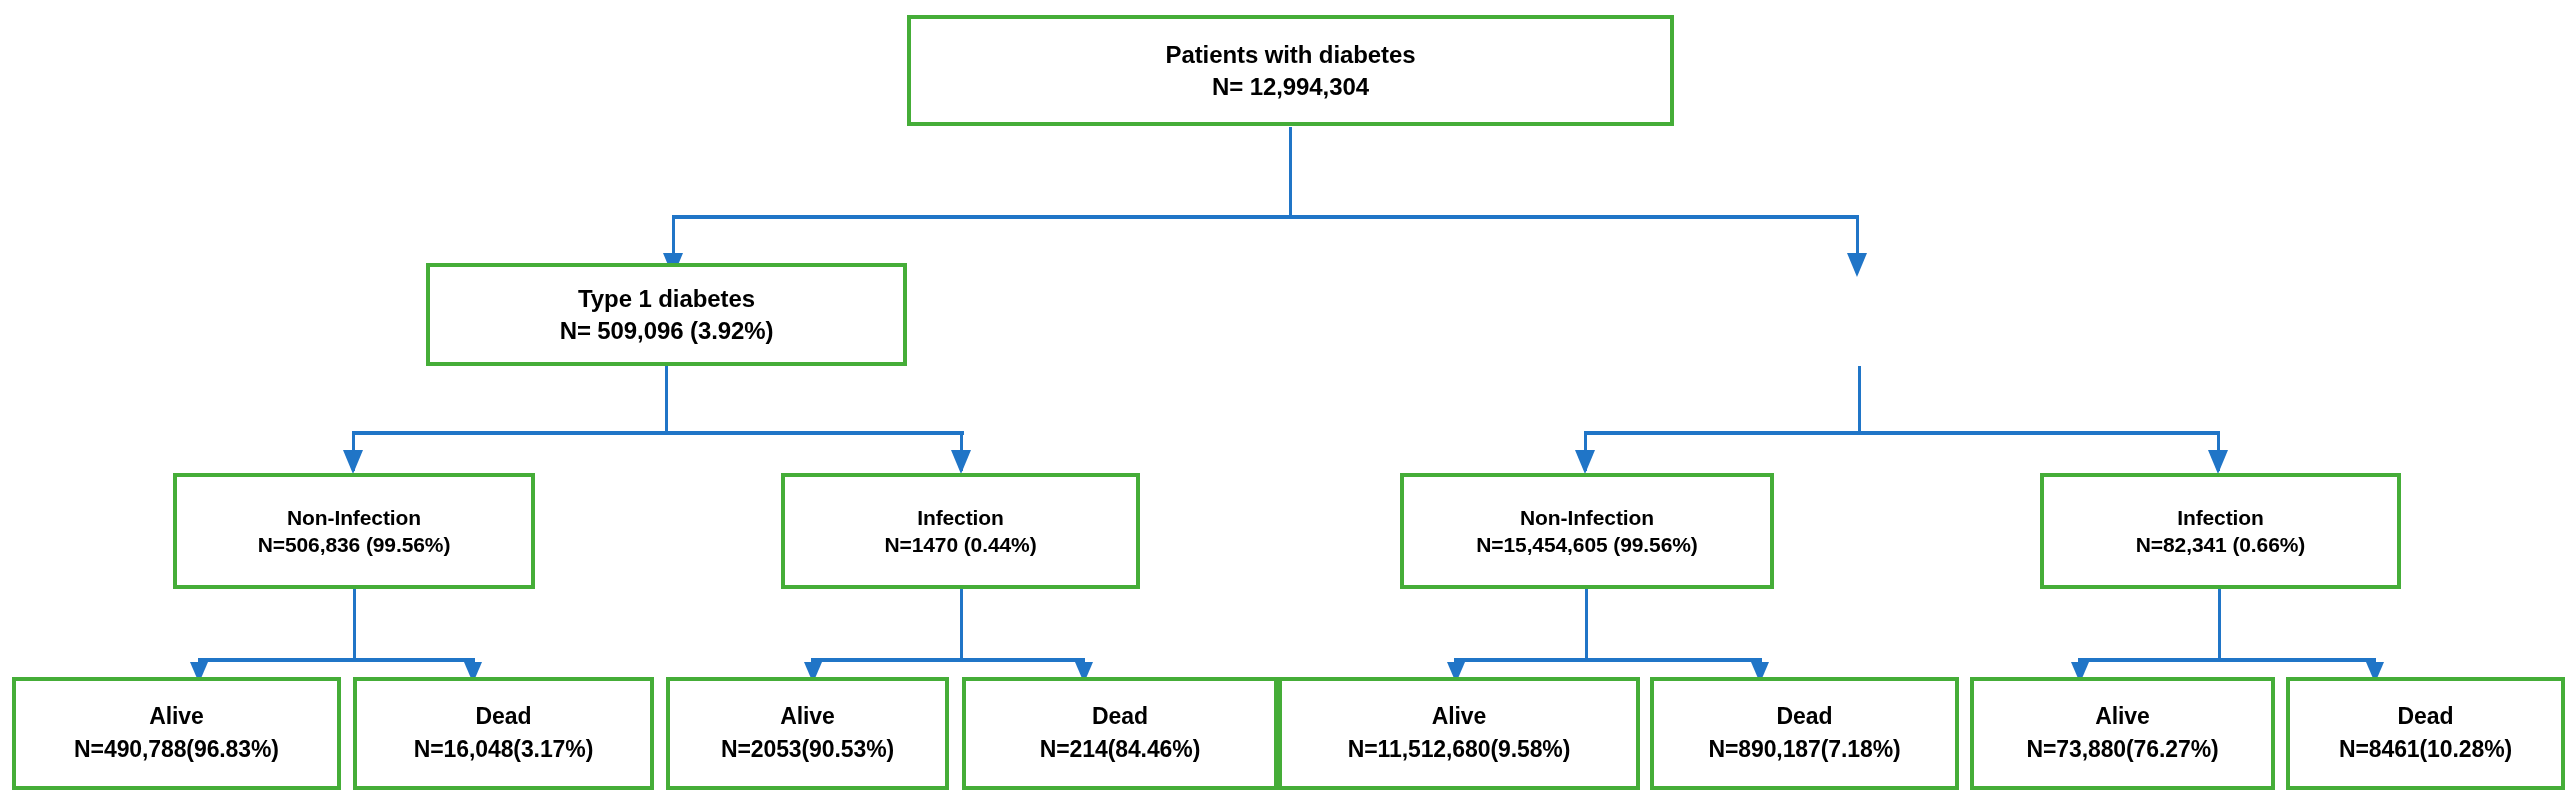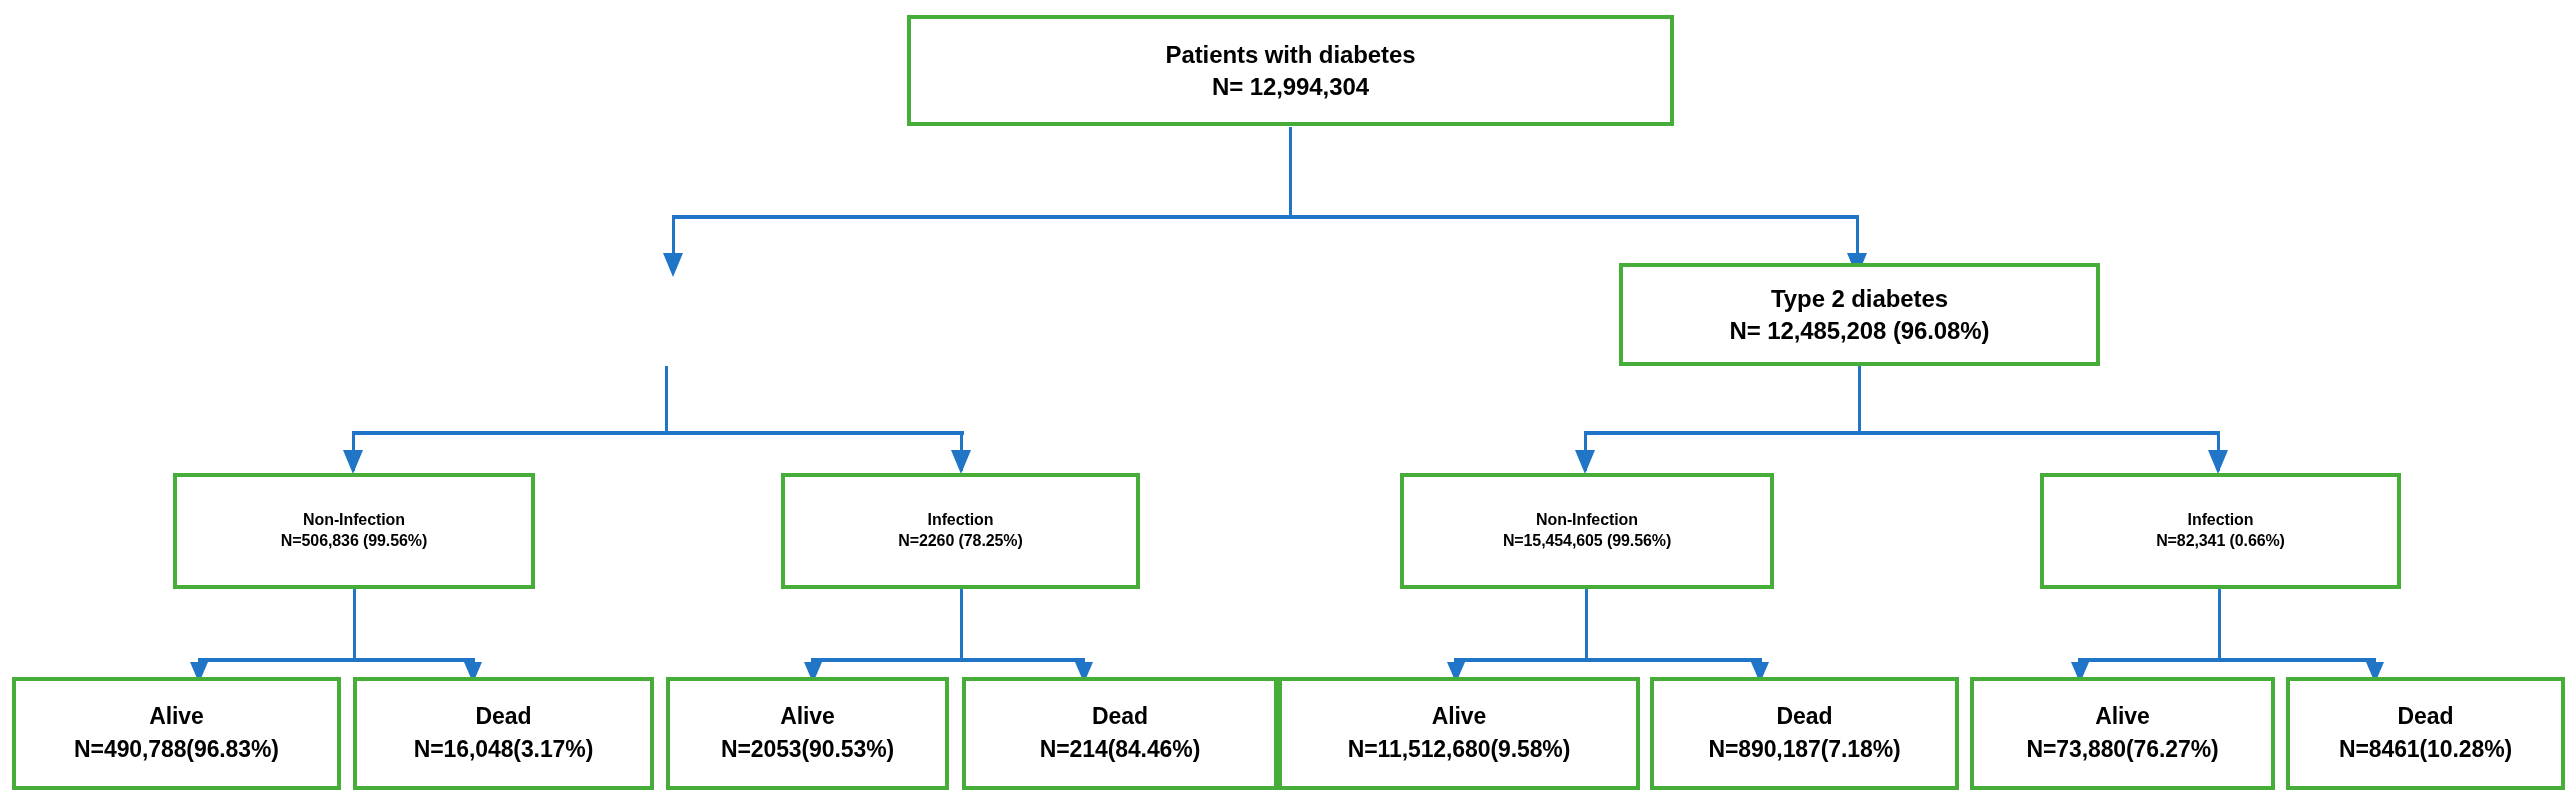--- a/index.html
+++ b/index.html
@@ -34,21 +34,21 @@
     letter-spacing: -0.1px;
   }
   .node .line1,
   .node .line2 {
     display: block;
     white-space: nowrap;
   }
   
   .tier-root { font-size: 24px; }
   .tier-2    { font-size: 24px; }
-  .tier-3    { font-size: 16px; text-align: right; }
+  .tier-3    { font-size: 21px; text-align: right; }
   .tier-4    { font-size: 23px; }
 
   .tier-4 .line1 { margin-bottom: 3px; }
 
   
   .conn-v, .conn-h {
     position: absolute;
     background: #2075c7;
   }
   .conn-v { width: 3px; }
@@ -77,25 +77,25 @@
     <span class="line2">N= 12,994,304</span>
   </div>
 
   <div class="conn-v" style="left:1289px; top:127px; width:3px; height:91px;"></div>
   <div class="conn-h" style="left:672px; top:215px; width:1187px; height:4.3px;"></div>
   <div class="conn-v" style="left:672px; top:215px; width:3px; height:46px;"></div>
   <div class="arrow" style="left:663px; top:253px;"></div>
   <div class="conn-v" style="left:1856px; top:215px; width:3px; height:46px;"></div>
   <div class="arrow" style="left:1847px; top:253px;"></div>
 
+  <div class="node tier-2" style="left:426px; top:263px; width:481px; height:103px;">
+    <span class="line1">Type 1 diabetes</span>
+    <span class="line2">N= 509,096 (3.92%)</span>
+  </div>
 
-  <div class="node tier-2" style="left:1619px; top:263px; width:481px; height:103px;">
-    <span class="line1">Type 2 diabetes</span>
-    <span class="line2">N= 12,485,208 (96.08%)</span>
-  </div>
 
   <div class="conn-v" style="left:665px; top:366px; width:3px; height:67px;"></div>
   <div class="conn-h" style="left:352px; top:431px; width:612px; height:4.3px;"></div>
   <div class="conn-v" style="left:352px; top:431px; width:3px; height:40px;"></div>
   <div class="arrow" style="left:343px; top:450px;"></div>
   <div class="conn-v" style="left:960px; top:431px; width:3px; height:40px;"></div>
   <div class="arrow" style="left:951px; top:450px;"></div>
 
   <div class="conn-v" style="left:1858px; top:366px; width:3px; height:67px;"></div>
   <div class="conn-h" style="left:1584px; top:431px; width:636px; height:4.3px;"></div>
@@ -104,21 +104,21 @@
   <div class="conn-v" style="left:2217px; top:431px; width:3px; height:40px;"></div>
   <div class="arrow" style="left:2208px; top:450px;"></div>
 
   <div class="node tier-3" style="left:173px; top:473px; width:362px; height:116px;">
     <span class="line1">Non-Infection</span>
     <span class="line2">N=506,836 (99.56%)</span>
   </div>
 
   <div class="node tier-3" style="left:781px; top:473px; width:359px; height:116px;">
     <span class="line1">Infection</span>
-    <span class="line2">N=2260 (78.25%)</span>
+    <span class="line2">N=1470 (0.44%)</span>
   </div>
 
   <div class="node tier-3" style="left:1400px; top:473px; width:374px; height:116px;">
     <span class="line1">Non-Infection</span>
     <span class="line2">N=15,454,605 (99.56%)</span>
   </div>
 
   <div class="node tier-3" style="left:2040px; top:473px; width:361px; height:116px;">
     <span class="line1">Infection</span>
     <span class="line2">N=82,341 (0.66%)</span>

